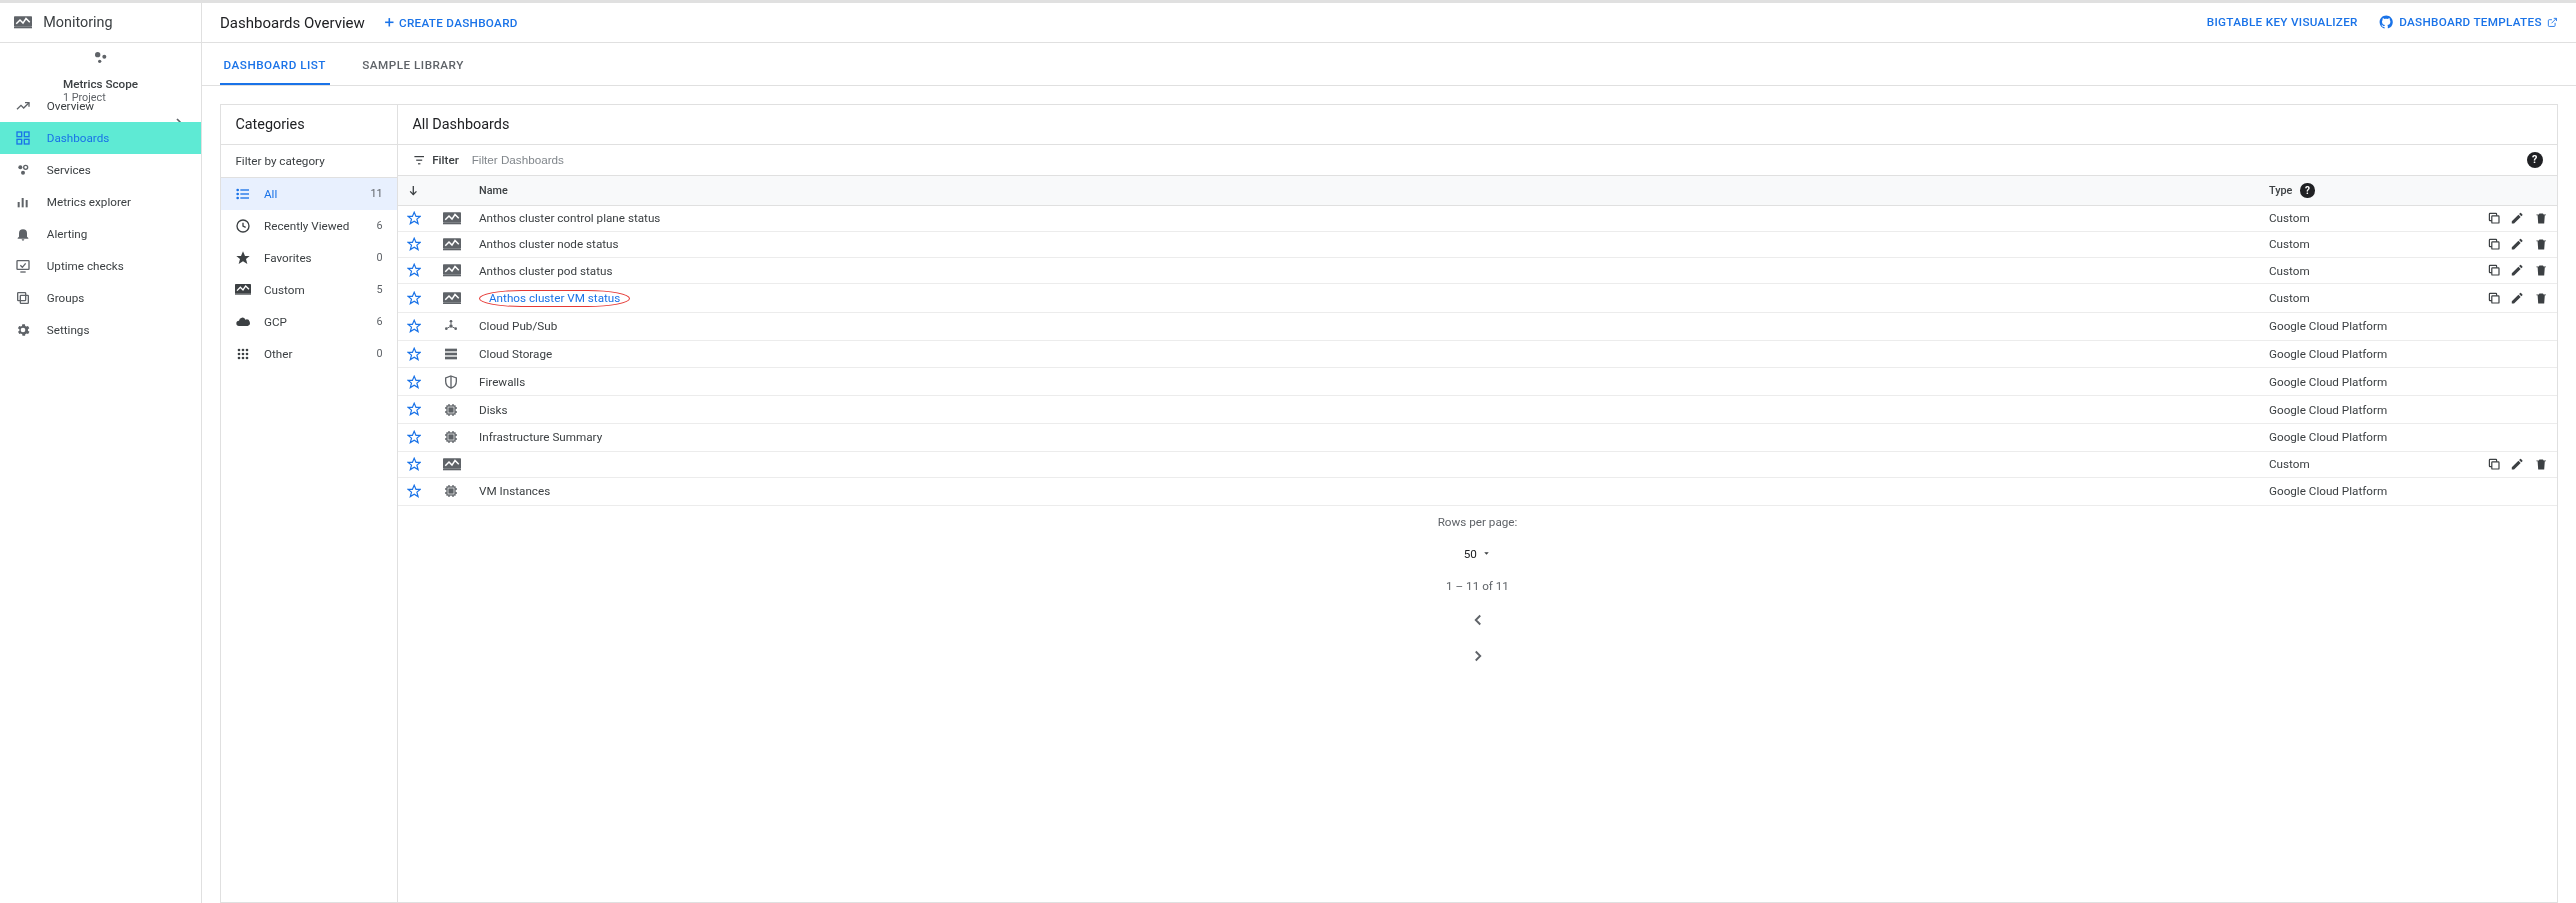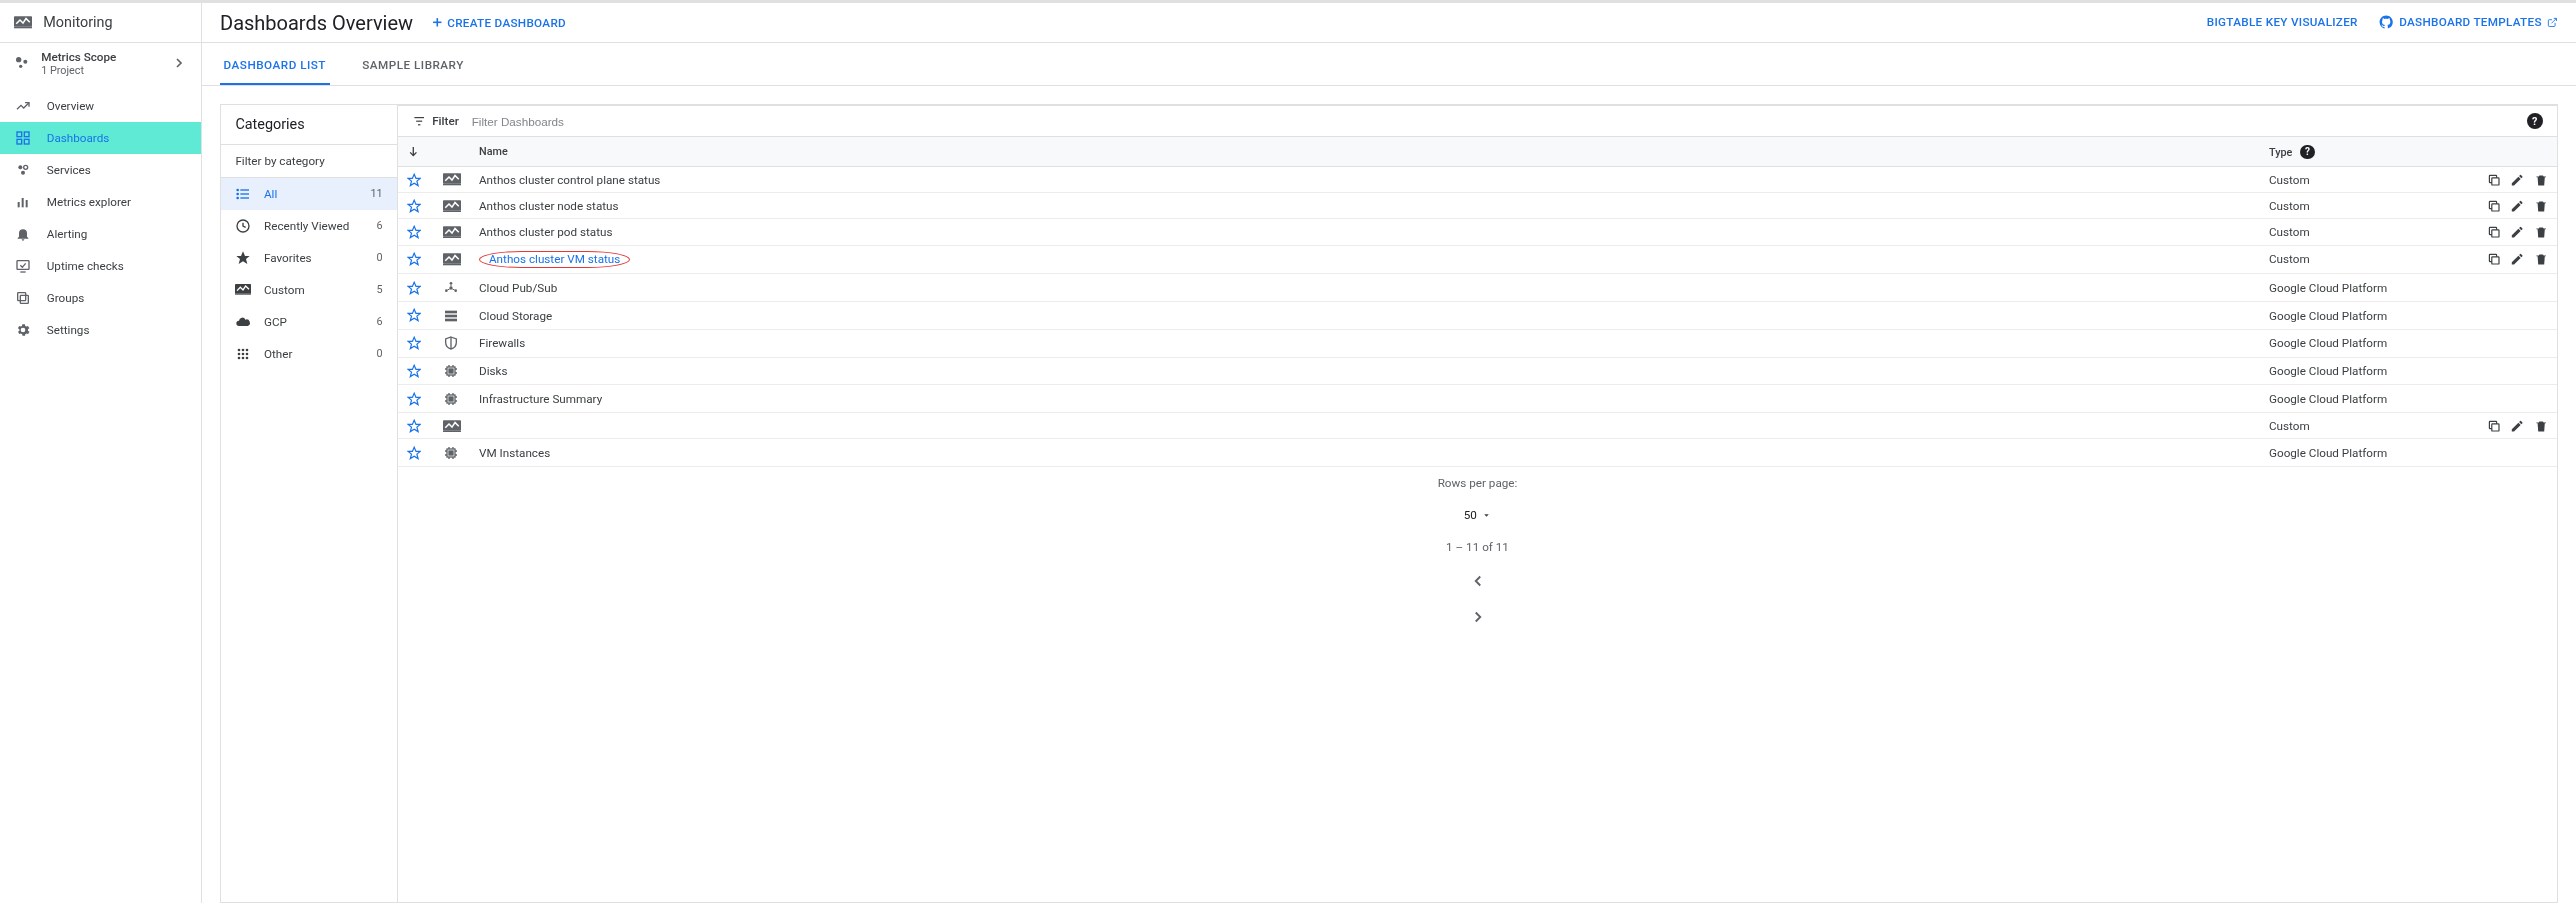--- a/index.html
+++ b/index.html
@@ -5,34 +5,34 @@
   * { box-sizing: border-box; }
   html, body { margin:0; padding:0; font-family: Roboto, "Helvetica Neue", Arial, sans-serif; color:#202124; font-size:11.7px; background:#fff; }
   svg { display:block; }
 
   .app { display:flex; height:100vh; min-height:487px; border-top:3.6px solid #e0e0e0; }
 
   
   .sidebar { width:202px; flex:0 0 202px; border-right:0.9px solid #e0e0e0; display:flex; flex-direction:column; }
   .side-header { display:flex; align-items:center; height:40px; padding:0 14.4px; border-bottom:0.9px solid #e0e0e0; gap:10.8px; }
   .side-header .title { font-size:14.4px; font-weight:400; color:#3c4043; }
-  .scope-row { display:flex; align-items:center; padding:7.2px 14.4px; gap:10.8px; cursor:pointer; height:40px; }
+  .scope-row { display:flex; align-items:center; padding:7.2px 14.4px; gap:10.8px; cursor:pointer; height:40px;flex-direction:column; }
   .scope-text .l1 { font-size:11.7px; font-weight:500; color:#3c4043; }
   .scope-text .l2 { font-size:10.8px; color:#5f6368; }
   .scope-row .chev { margin-left:auto; color:#5f6368; }
   .nav { padding:7.2px 0; }
   .nav-item { display:flex; align-items:center; height:32px; padding:0 14.4px; gap:14.4px; cursor:pointer; color:#3c4043; }
   .nav-item.active { color:#1a73e8; background:#5eead4; }
   .nav-item .nav-icon { width:18px; color:#5f6368; display:flex; justify-content:center; }
   .nav-item.active .nav-icon { color:#1a73e8; }
 
   
   .main { flex:1; display:flex; flex-direction:column; min-width:0; }
   .main-header { display:flex; align-items:center; height:40px; padding:0 18px; border-bottom:0.9px solid #e0e0e0; gap:18px; }
-  .main-header .page-title { font-size:20px; color:#202124; font-weight:400; }
+  .main-header .page-title { font-size:15px; color:#202124; font-weight:400; }
   .btn-text { color:#1a73e8; font-weight:500; font-size:11.7px; text-transform:uppercase; letter-spacing:0.3px; display:flex; align-items:center; gap:3.6px; cursor:pointer; }
   .header-spacer { flex:1; }
   .link-right { color:#1a73e8; font-weight:500; font-size:11.7px; text-transform:uppercase; letter-spacing:0.3px; cursor:pointer; display:flex; align-items:center; gap:5.4px; }
   .main-header .right-group { display:flex; gap:21.6px; align-items:flex-start; }
 
   .tabs { display:flex; padding:0 18px; border-bottom:0.9px solid #e0e0e0; gap:29px; height:43px; align-items:flex-end; }
   .tab { padding:12.6px 3.6px 10.8px; font-size:11.7px; font-weight:500; text-transform:uppercase; letter-spacing:0.5px; color:#5f6368; cursor:pointer; border-bottom:2.7px solid transparent; }
   .tab.active { color:#1a73e8; border-bottom-color:#1a73e8; }
 
   .content { display:flex; flex:1; min-height:0; padding:18px 0 0 0; }
@@ -302,20 +302,21 @@
                   <circle cx="18" cy="18" r="2"></circle>
                 </svg>
               </span>
                  <span>Other</span>
                  <span class="count">0</span>
             </div>
           </div>
       </div>
 
       <div class="dash-panel">
+        <div class="dash-header">All Dashboards</div>
         <div class="filter-row">
           <span class="filter-label">
             <span>
                 <svg width="14.4" height="14.4" viewBox="0 0 24 24" fill="none" stroke="#3c4043" stroke-width="2">
                   <line x1="4" y1="6" x2="20" y2="6"></line>
                   <line x1="7" y1="12" x2="17" y2="12"></line>
                   <line x1="10" y1="18" x2="14" y2="18"></line>
                 </svg>
               </span>
             <span>Filter</span>

